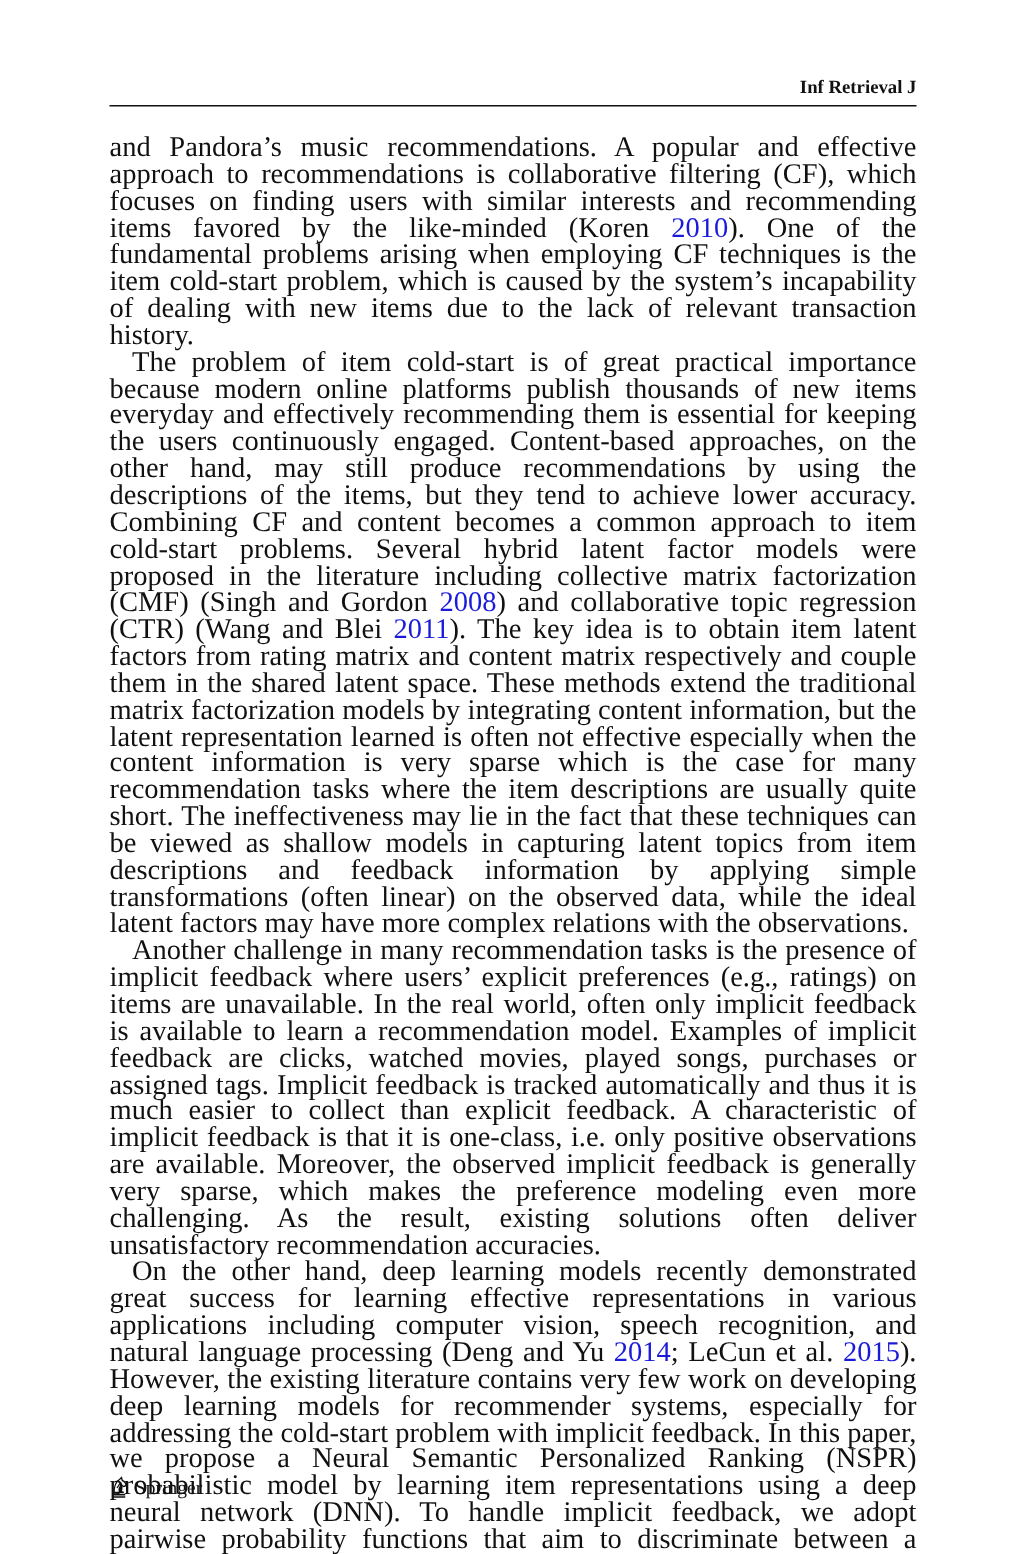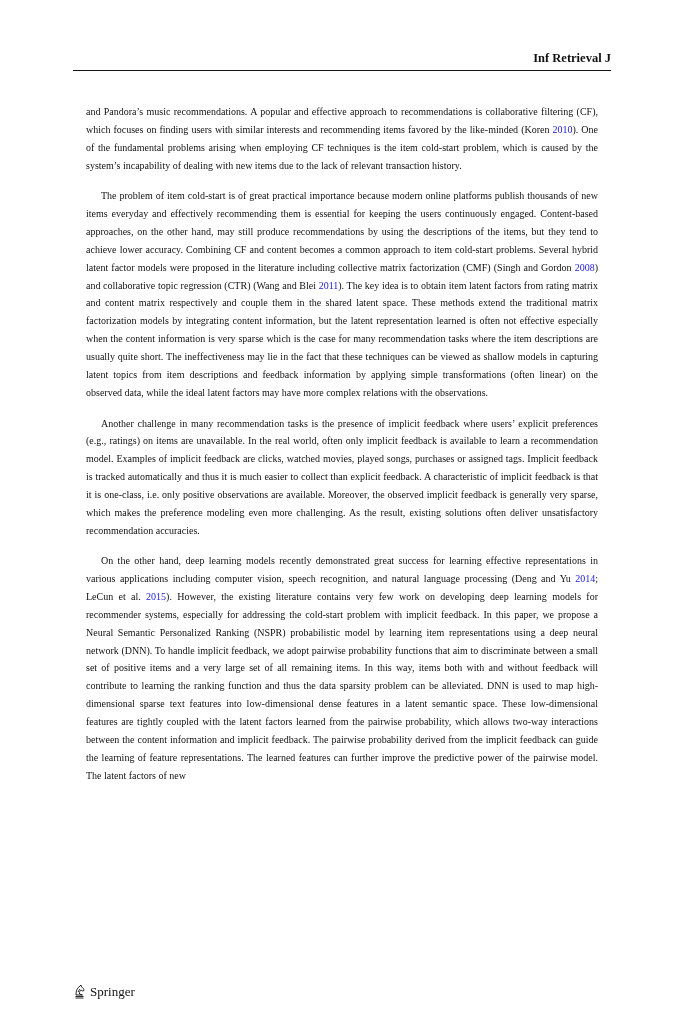--- a/index.html
+++ b/index.html
@@ -3,21 +3,21 @@
 <meta charset="utf-8">
 <style>
   html, body { margin: 0; padding: 0; background: #ffffff; }
   body { width: 683px; height: 1036px; position: relative; overflow: hidden;
          font-family: "Liberation Serif", "DejaVu Serif", serif; color: #111; }
   .running-head { position: absolute; left: 73px; right: 72px; top: 51px;
                   text-align: right; font-size: 12.5px; line-height: 15px; font-weight: bold; }
   .rule { position: absolute; left: 73px; right: 72px; top: 70px;
           height: 0; border-top: 1.4px solid #111; }
   .body-text { position: absolute; left: 73px; top: 90px; width: 538px; }
-  .body-text p { margin: 13px; font-size: 10px; line-height: 17.85px;
+  .body-text p { margin: 0; font-size: 19px; line-height: 17.85px;
                  text-align: justify; hyphens: none; }
   .body-text p.indent { text-indent: 15px; }
   .cite { color: #1a1adb; }
   .footer { position: absolute; left: 73px; top: 984px; display: flex;
             align-items: flex-start; gap: 4px; font-size: 13px; }
   .footer svg { width: 13px; height: 15px; }
 </style>
 </head>
 <body>
 

